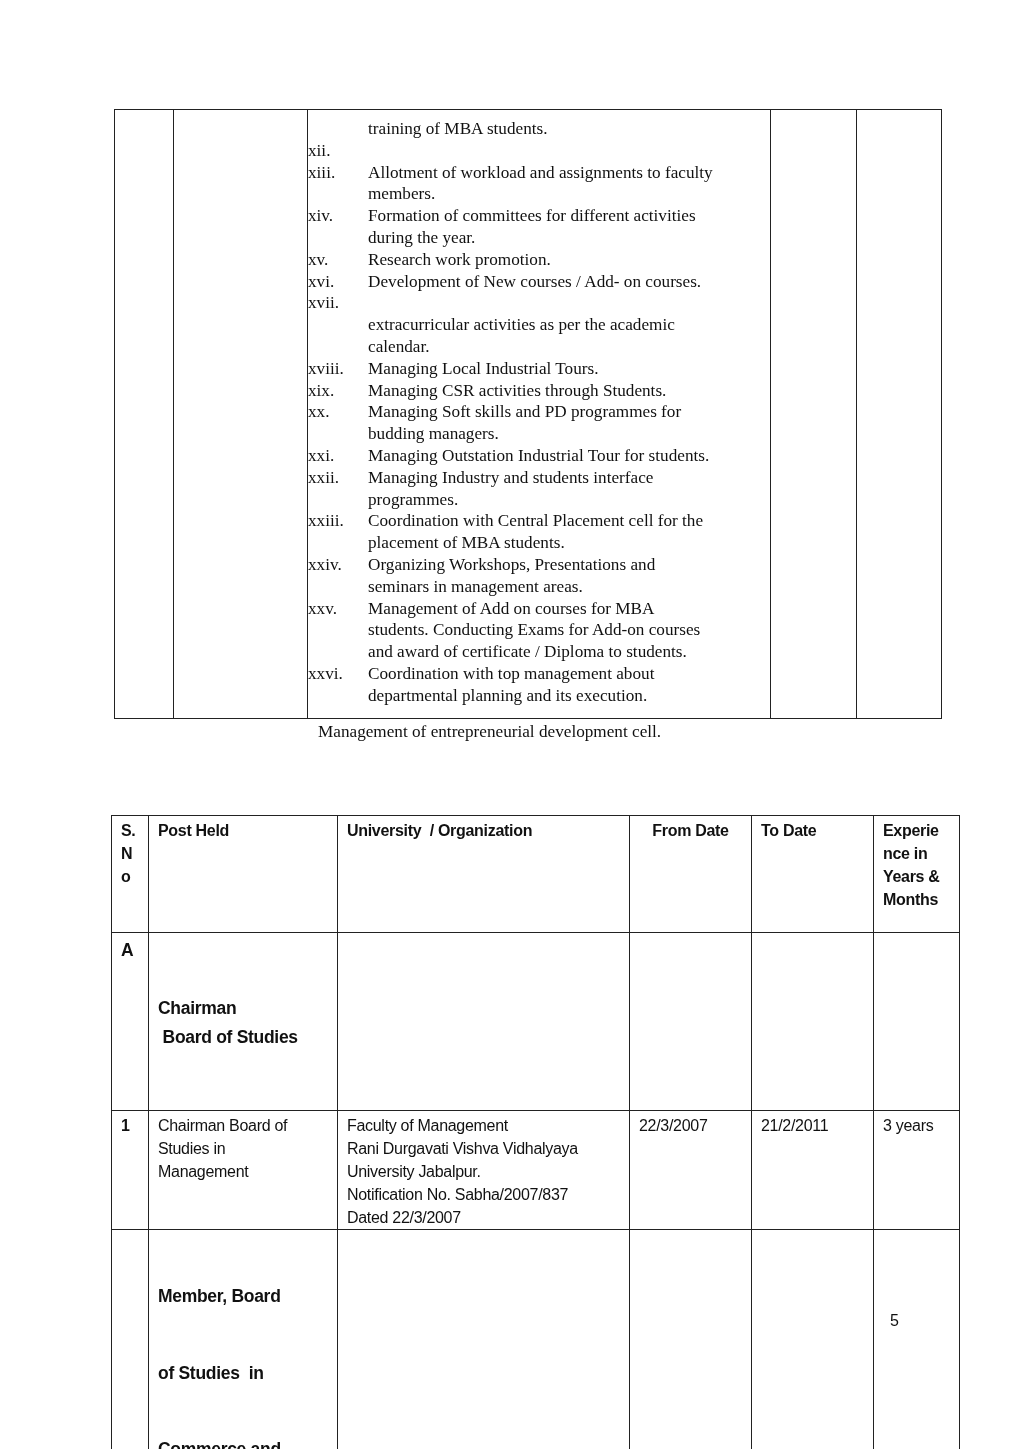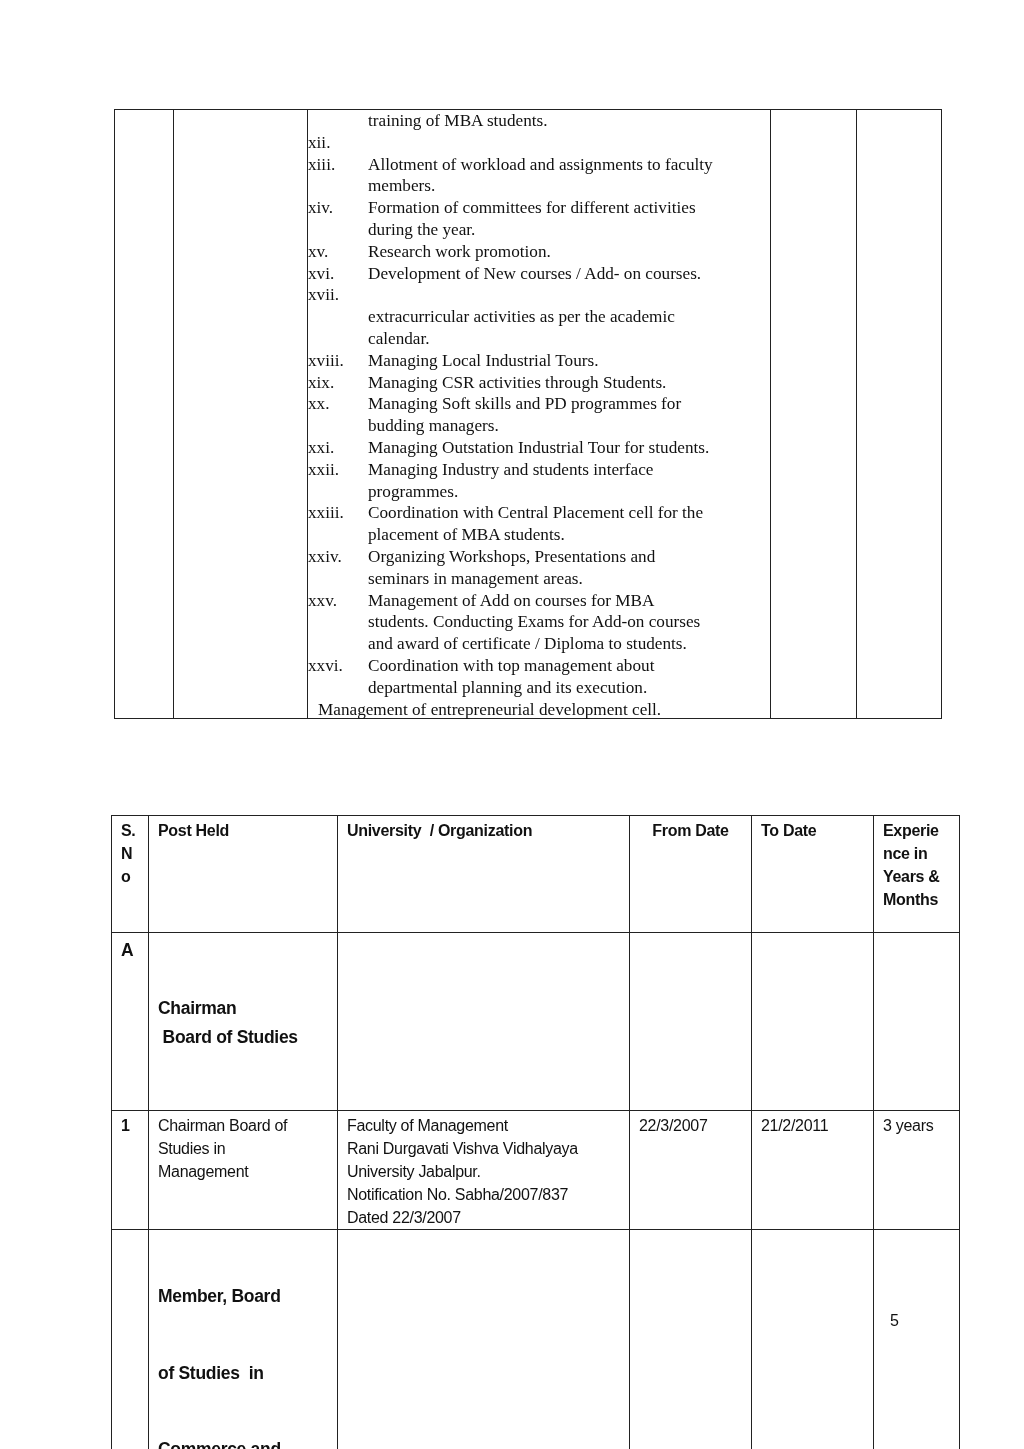--- a/index.html
+++ b/index.html
@@ -2,25 +2,25 @@
 <html><head>
 <meta charset="utf-8">
 <style>
   html, body { margin: 0; padding: 0; background: #ffffff; }
   body { width: 1024px; height: 1449px; position: relative; overflow: hidden; color: #111; }
   .page { position: absolute; left: 0; top: 0; width: 1024px; height: 1449px; background: #fff; }
 
   
   .t1 { position: absolute; left: 114px; top: 109px; width: 828px; height: 610px; border: 1px solid #222; box-sizing: border-box; }
   .t1 .vline { position: absolute; top: 0; bottom: 0; width: 0; border-left: 1px solid #222; }
-  .t1 .list { position: absolute; left: 193px; top: 0; width: 460px; font-family: "Liberation Serif", "DejaVu Serif", serif; font-size: 17.2px; line-height: 21.8px; }
+  .t1 .list { position: absolute; left: 193px; top: 8px; width: 460px; font-family: "Liberation Serif", "DejaVu Serif", serif; font-size: 17.2px; line-height: 21.8px; }
   .t1 .item { display: flex; }
   .t1 .num { width: 60px; flex: 0 0 60px; text-align: left; padding-right: 11px; box-sizing: border-box; }
   .t1 .txt { flex: 1; padding-left: 0; }
-  .t1 .tail { padding-left: 10px; }
+  .t1 .tail { padding-left: 10px; margin-top: 14px; }
 
   
   .heading { position: absolute; left: 124px; top: 721px; width: 800px; font-family: "Liberation Sans", "DejaVu Sans", sans-serif; font-weight: bold; font-size: 16.6px; line-height: 27.5px; letter-spacing: -0.35px; }
 
   
   .t2 { position: absolute; left: 111px; top: 815px; border-collapse: collapse; font-family: "Liberation Sans", "DejaVu Sans", sans-serif; font-size: 16px; line-height: 23px; letter-spacing: -0.3px; }
   .t2 td { border: 1px solid #222; vertical-align: top; padding: 3px 9px 0 9px; box-sizing: border-box; }
   .t2 .b { font-weight: bold; }
   .c1 { width: 37px; } .c2 { width: 189px; } .c3 { width: 292px; } .c4 { width: 122px; text-align: center; } .c5 { width: 122px; } .c6 { width: 86px; }
   .rh { height: 117px; }

